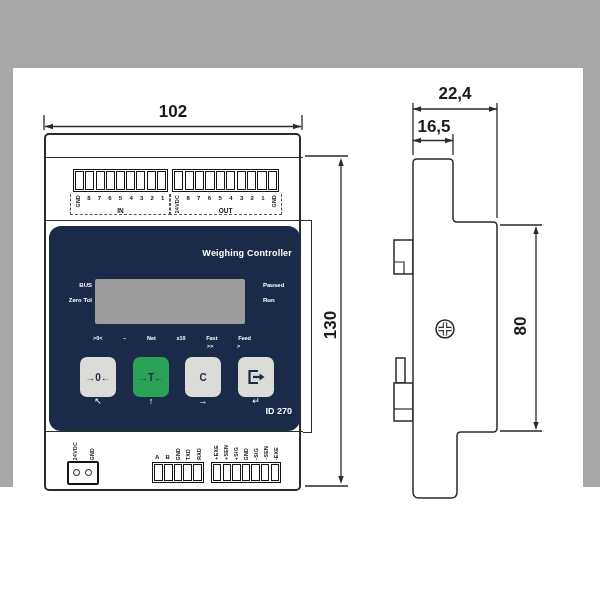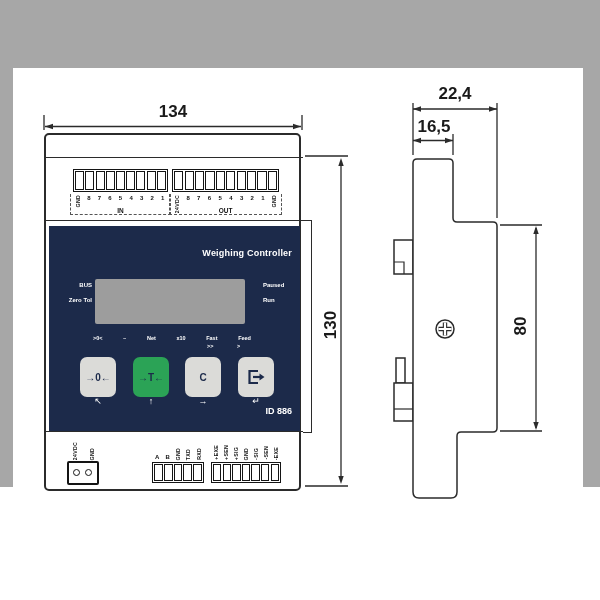--- a/index.html
+++ b/index.html
@@ -30,21 +30,21 @@
   .trow{height:18px}
   .trow .tcol span{top:0}
   .brow .tcol span{bottom:0}
   .in-lrow{left:73px;top:195px;width:95px}
   .out-lrow{left:172px;top:195px;width:107px}
   .dash{border:1px dashed #555;border-top:none}
   .in-dash{left:70px;top:194px;width:101px;height:21px}
   .out-dash{left:169px;top:194px;width:113px;height:21px}
   .dash .glabel{position:absolute;bottom:0;left:0;width:100%;text-align:center;font-weight:bold;font-size:6.5px;color:#111}
   
-  .panel{left:49px;top:226px;width:251px;height:205px;background:#1c2a4a;border-radius:0;color:#fff}
+  .panel{left:49px;top:226px;width:251px;height:205px;background:#1c2a4a;border-radius:12px;color:#fff}
   .ptitle{right:8px;top:22px;font-weight:bold;font-size:9px;letter-spacing:.2px}
   .lcd{left:46px;top:53px;width:150px;height:45px;background:#9d9d9d;border-radius:2px}
   .stat{font-weight:bold;font-size:6px;white-space:nowrap}
   .stat-l{left:0;width:43px;text-align:right}
   .stat-r{left:214px}
   .indrow{left:44px;top:109px;width:158px;display:flex;justify-content:space-between;font-weight:bold;font-size:5.5px}
   .subarrow{top:117px;font-weight:bold;font-size:5.5px}
   .btn{top:131px;width:36px;height:40px;border-radius:7px;background:#dbdbd8;color:#1c2a4a;
        display:flex;align-items:center;justify-content:center;font-weight:bold;font-size:10px}
   .btn.green{background:#2ba356}
@@ -102,21 +102,21 @@
       <path d="M394,409 H413" fill="none" stroke-width="1.2"></path>
       <path d="M413,163 Q413,159 417,159 L449,159 Q453,159 453,163 L453,218 Q453,222 457,222 L493,222 Q497,222 497,226 L497,428 Q497,432 493,432 L461,432 Q457,432 457,436 L457,492 Q457,498 451,498 L419,498 Q413,498 413,492 Z"></path>
       <circle cx="445" cy="329" r="9" stroke-width="1.5"></circle>
       <path d="M445,322.5 V335.5 M438.5,329 H451.5" stroke-width="4.4" fill="none"></path>
       <path d="M445,322.5 V335.5 M438.5,329 H451.5" stroke="#fff" stroke-width="2.2" fill="none"></path>
     </g>
   </svg>
 
   <div class="abs content">
 
-    <div class="abs dimtext t102">134</div>
+    <div class="abs dimtext t102">102</div>
     <div class="abs dimtext t130">130</div>
     <div class="abs dimtext t345">22,4</div>
     <div class="abs dimtext t165">16,5</div>
     <div class="abs dimtext t80">80</div>
 
     <div class="abs device"></div>
     <div class="abs bezel"></div>
     <div class="abs hline d1"></div>
     <div class="abs hline d2"></div>
     <div class="abs hline d3"></div>
@@ -238,21 +238,21 @@
           <path d="M12,3 H3.5 V15 H12" fill="none" stroke="#1c2a4a" stroke-width="2.2"></path>
           <path d="M7,9 H16" fill="none" stroke="#1c2a4a" stroke-width="2.2"></path>
           <polygon points="18.5,9 13.5,5.6 13.5,12.4" fill="#1c2a4a"></polygon>
         </svg>
       </div>
 
       <div class="abs hint" style="left:41px">↖</div>
       <div class="abs hint" style="left:94px">↑</div>
       <div class="abs hint" style="left:146px">→</div>
       <div class="abs hint" style="left:199px">↵</div>
-      <div class="abs model">ID 886</div>
+      <div class="abs model">ID 270</div>
     </div>
 
     <div class="abs pwr">
       <span class="pcirc" style="left:3.5px"></span>
       <span class="pcirc" style="left:16px"></span>
     </div>
     <div class="abs lrow brow pwr-lrow">
         <div class="tcol">
           <span class="rot">24VDC</span>
         </div>

